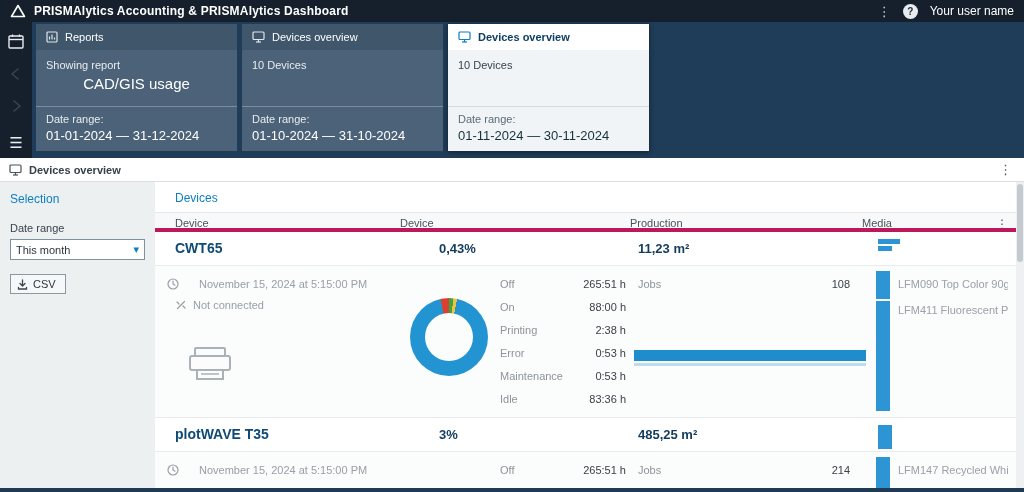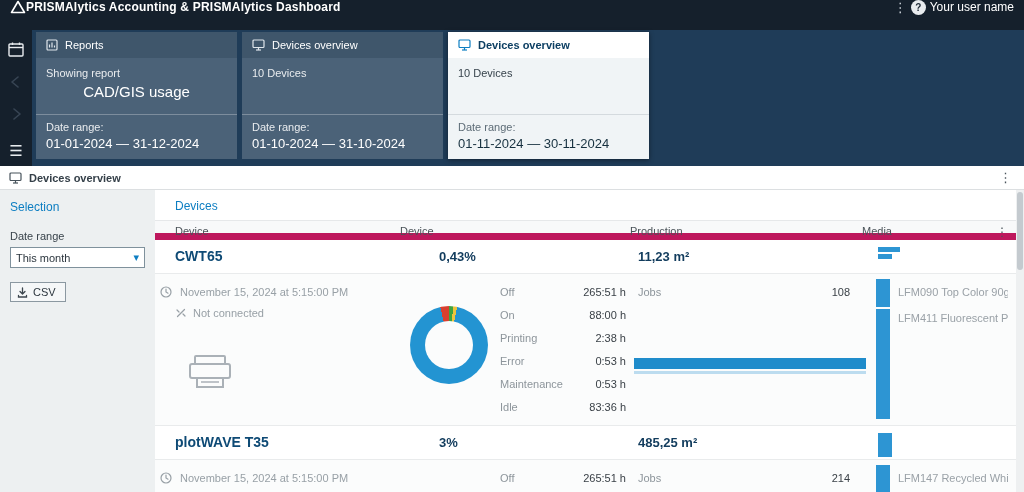--- a/index.html
+++ b/index.html
@@ -1,20 +1,20 @@
 <!DOCTYPE html>
 <html><head>
 <meta charset="utf-8">
 <style>
   * { box-sizing: border-box; margin: 0; padding: 0; }
   html,body { width:1024px; height:492px; overflow:hidden; }
   body { font-family:"Liberation Sans", sans-serif; background:#1e3a55; font-size:11px; }
 
   
-  .topbar { height:30px; background:#15202c; color:#fff; display:flex; align-items:flex-start; padding:0 10px; }
+  .topbar { height:22px; background:#15202c; color:#fff; display:flex; align-items:center; padding:0 10px; gap:8px; }
   .logo { display:flex; align-items:center; }
   .app-title { font-size:12px; font-weight:bold; letter-spacing:.2px; }
   .spacer { flex:1; }
   .tb-dots { font-size:13px; color:#cfd6dc; padding:0 4px; cursor:pointer; }
   .help { width:15px; height:15px; border-radius:50%; background:#e8ecef; color:#1b2733; font-size:10px; font-weight:bold; display:flex; align-items:center; justify-content:center; cursor:pointer; }
   .user { font-size:12px; margin-left:4px; }
 
   
   .dark-zone { position:relative; height:136px; background:#1f3c58; }
   .rail { position:absolute; left:0; top:0; width:32px; height:136px; background:#15202c; display:flex; flex-direction:column; align-items:center; padding:12px 0 6px; }
@@ -51,36 +51,36 @@
   .sel-title { color:#0d7ec2; font-size:12px; }
   .sel-label { margin-top:16px; color:#39434b; font-size:11px; }
   .combobox { margin-top:5px; height:21px; background:#fff; border:1px solid #7f919c; display:flex; align-items:center; padding:0 5px; cursor:pointer; }
   .combobox .val { flex:1; font-size:11px; color:#2c363e; }
   .combobox .chev { color:#0d7ec2; font-size:11px; }
   .csv-btn { margin-top:14px; display:inline-flex; align-items:center; gap:5px; padding:3px 9px 3px 6px; background:#f5f7f8; border:1px solid #8b98a1; font-size:11px; color:#2c363e; cursor:pointer; }
 
   .devices-panel { flex:1; position:relative; overflow:hidden; background:#fff; }
   .dp-title { padding:9px 0 7px 20px; color:#0d7ec2; font-size:12px; }
 
-  .thead { position:relative; height:20px; background:#f8f9fa; border-top:1px solid #e6e8ea; border-bottom:7px solid #be185d; font-size:11px; color:#4a5258; }
+  .thead { position:relative; height:20px; background:#f8f9fa; border-top:1px solid #e6e8ea; border-bottom:4px solid #be185d; font-size:11px; color:#4a5258; }
   .thead span { position:absolute; top:4px; }
   .th-device{left:20px} .th-usage{left:245px} .th-prod{left:475px} .th-media{left:707px}
   .th-dots { right:8px; left:auto; color:#4a545c; font-size:12px; cursor:pointer; }
 
   .srow { position:relative; height:34px; border-bottom:1px solid #e9ebec; background:#fff; cursor:pointer; }
   .sr-name { position:absolute; left:20px; top:8px; font-size:14px; font-weight:bold; color:#0e4a75; }
   .sr-usage { position:absolute; left:284px; top:9px; font-size:13px; font-weight:bold; color:#123c5d; }
   .sr-prod { position:absolute; left:483px; top:9px; font-size:13px; font-weight:bold; color:#123c5d; }
   .sr-media { position:absolute; left:723px; top:7px; }
   .mini-h span { display:block; height:5px; background:#2d95d3; margin-bottom:2px; }
   .mini-h .b1{width:22px} .mini-h .b2{width:14px}
   .mini-v { width:14px; height:24px; background:#2d95d3; }
 
   .detail { position:relative; height:152px; background:#fbfcfc; border-bottom:1px solid #e9ebec; font-size:11px; }
-  .d-time { position:absolute; left:5px; top:12px; color:#98a0a6; display:flex; gap:8px; align-items:center; }
+  .d-time { position:absolute; left:12px; top:12px; color:#98a0a6; display:flex; gap:20px; align-items:center; }
   .d-conn { position:absolute; left:20px; top:33px; color:#98a0a6; display:flex; gap:6px; align-items:center; }
   .d-printer { position:absolute; left:32px; top:80px; }
   .donut { position:absolute; left:255px; top:32px; width:78px; height:78px; border-radius:50%; }
   .donut::after { content:""; position:absolute; inset:15px; border-radius:50%; background:#fbfcfc; }
   .st-list { position:absolute; left:345px; top:6px; width:126px; }
   .st-row { display:flex; justify-content:space-between; height:23px; align-items:center; }
   .st-label { color:#8d959b; }
   .st-value { color:#3a4147; }
   .jobs-row { position:absolute; left:483px; top:12px; width:212px; display:flex; justify-content:space-between; }
   .jobs-label { color:#8d959b; }

